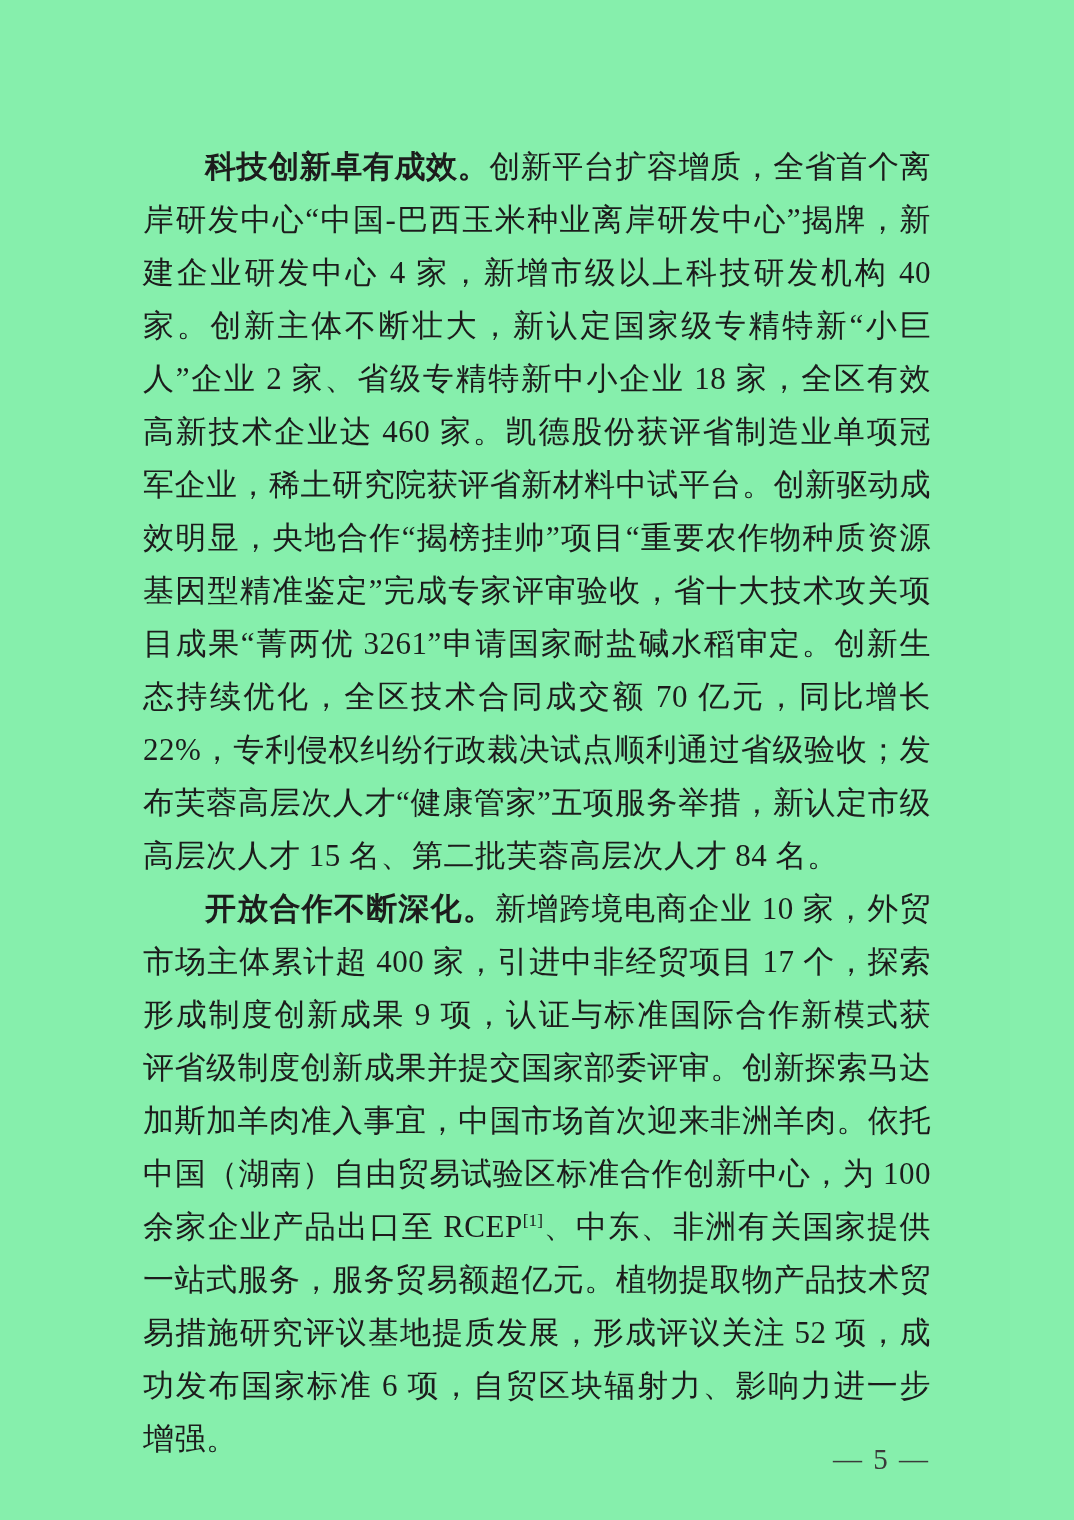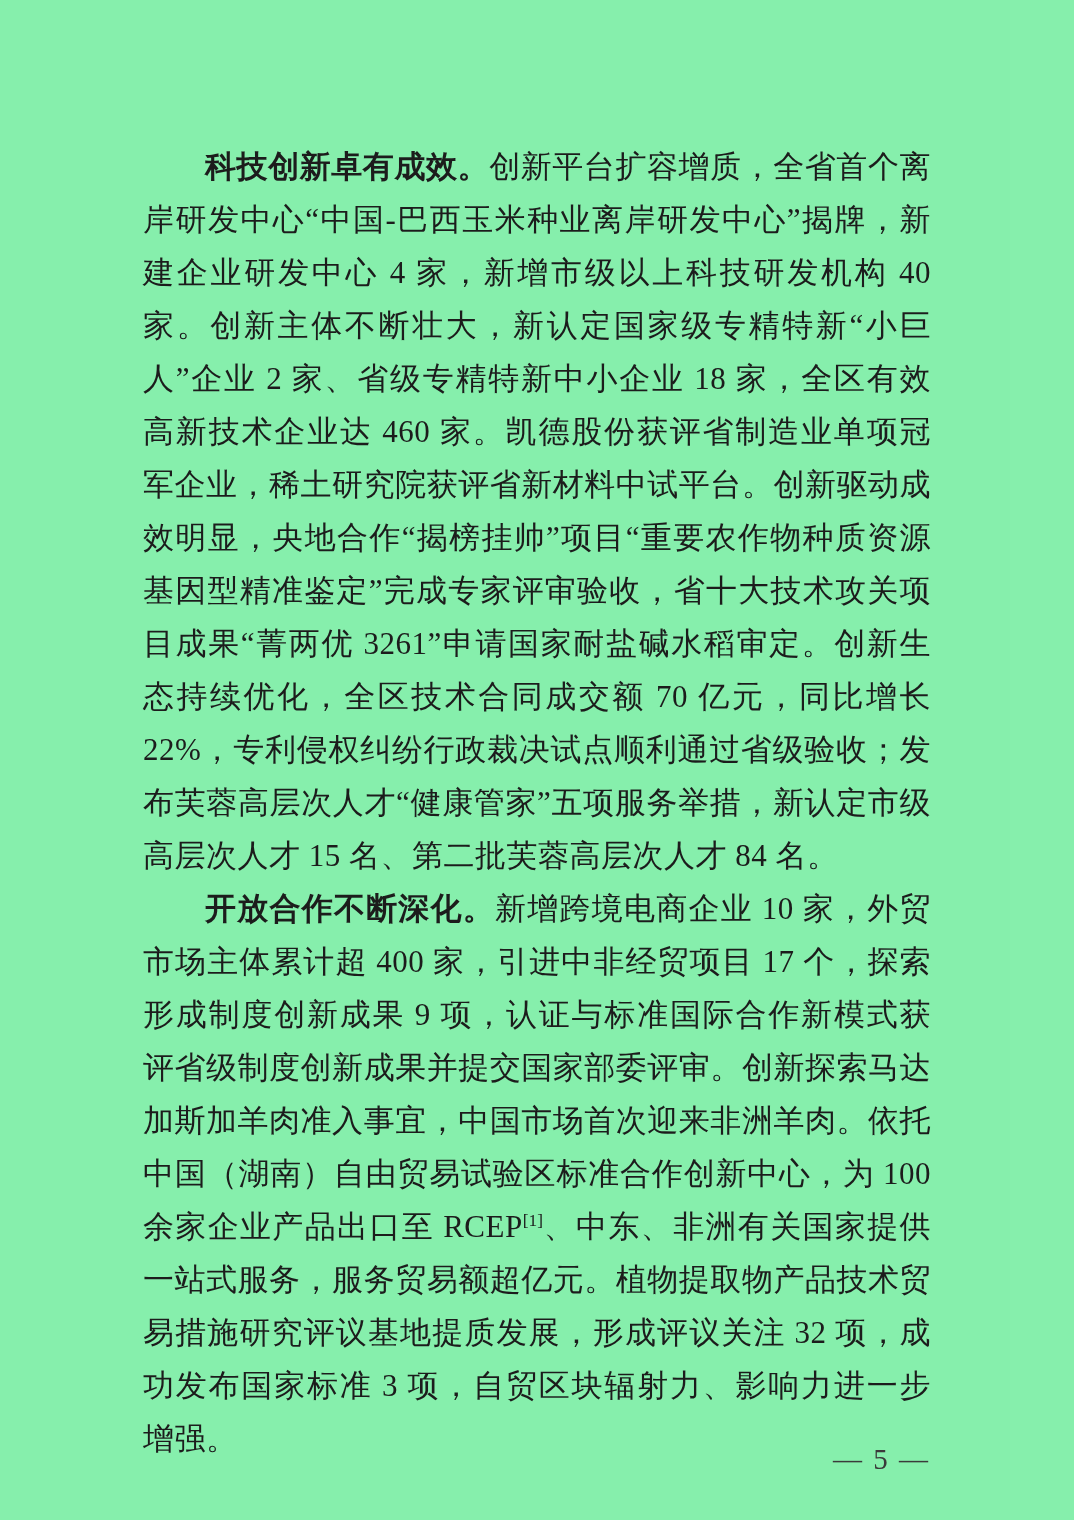--- a/index.html
+++ b/index.html
@@ -53,21 +53,21 @@
 </style>
 </head>
 <body>
 
 <div class="page">
 
   <div class="content">
 
     <p class="para"><strong class="lead">科技创新卓有成效。</strong><span>创新平台扩容增质，全省首个离岸研发中心“中国-巴西玉米种业离岸研发中心”揭牌，新建企业研发中心 4 家，新增市级以上科技研发机构 40 家。创新主体不断壮大，新认定国家级专精特新“小巨人”企业 2 家、省级专精特新中小企业 18 家，全区有效高新技术企业达 460 家。凯德股份获评省制造业单项冠军企业，稀土研究院获评省新材料中试平台。创新驱动成效明显，央地合作“揭榜挂帅”项目“重要农作物种质资源基因型精准鉴定”完成专家评审验收，省十大技术攻关项目成果“菁两优 3261”申请国家耐盐碱水稻审定。创新生态持续优化，全区技术合同成交额 70 亿元，同比增长 22%，专利侵权纠纷行政裁决试点顺利通过省级验收；发布芙蓉高层次人才“健康管家”五项服务举措，新认定市级高层次人才 15 名、第二批芙蓉高层次人才 84 名。</span></p>
 
-    <p class="para"><strong class="lead">开放合作不断深化。</strong><span>新增跨境电商企业 10 家，外贸市场主体累计超 400 家，引进中非经贸项目 17 个，探索形成制度创新成果 9 项，认证与标准国际合作新模式获评省级制度创新成果并提交国家部委评审。创新探索马达加斯加羊肉准入事宜，中国市场首次迎来非洲羊肉。依托中国（湖南）自由贸易试验区标准合作创新中心，为 100 余家企业产品出口至 RCEP</span><sup class="footnote">[1]</sup><span>、中东、非洲有关国家提供一站式服务，服务贸易额超亿元。植物提取物产品技术贸易措施研究评议基地提质发展，形成评议关注 32 项，成功发布国家标准 3 项，自贸区块辐射力、影响力进一步增强。</span></p>
+    <p class="para"><strong class="lead">开放合作不断深化。</strong><span>新增跨境电商企业 10 家，外贸市场主体累计超 400 家，引进中非经贸项目 17 个，探索形成制度创新成果 9 项，认证与标准国际合作新模式获评省级制度创新成果并提交国家部委评审。创新探索马达加斯加羊肉准入事宜，中国市场首次迎来非洲羊肉。依托中国（湖南）自由贸易试验区标准合作创新中心，为 100 余家企业产品出口至 RCEP</span><sup class="footnote">[1]</sup><span>、中东、非洲有关国家提供一站式服务，服务贸易额超亿元。植物提取物产品技术贸易措施研究评议基地提质发展，形成评议关注 52 项，成功发布国家标准 6 项，自贸区块辐射力、影响力进一步增强。</span></p>
 
   </div>
 
   <div class="footer">
     <span>— 5 —</span>
   </div>
 
 </div>
 
 </body></html>

